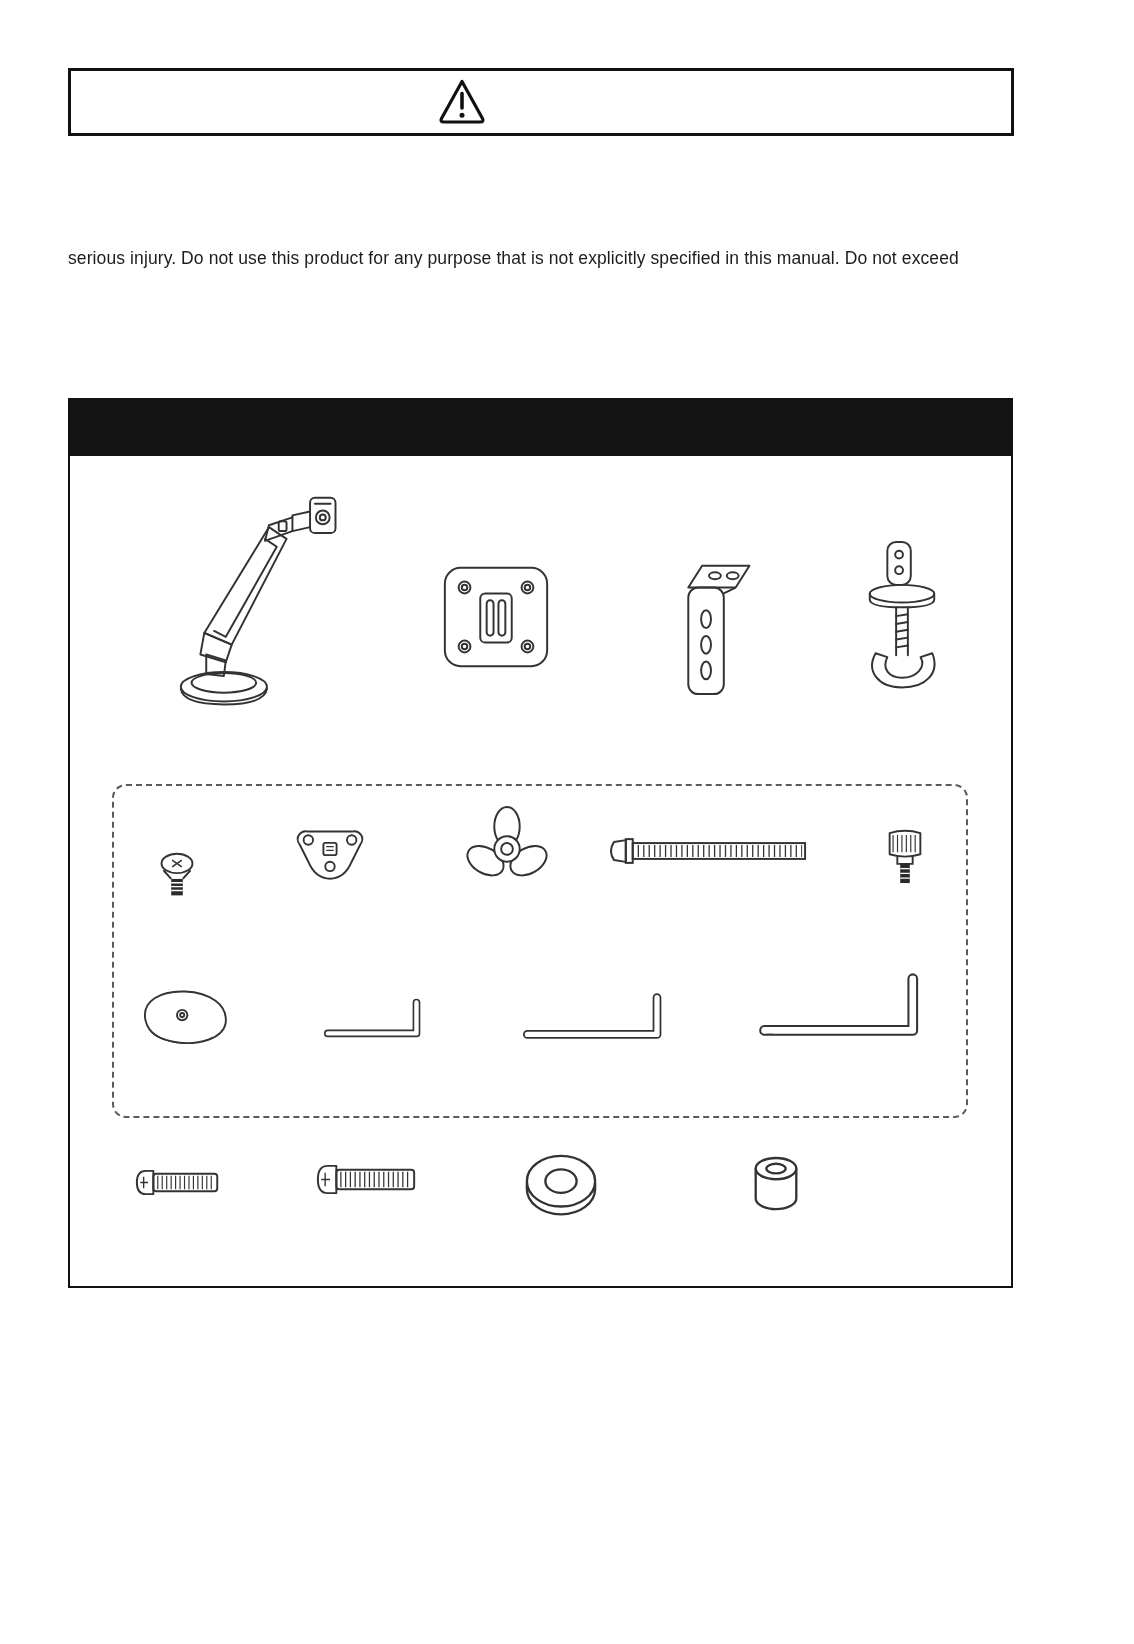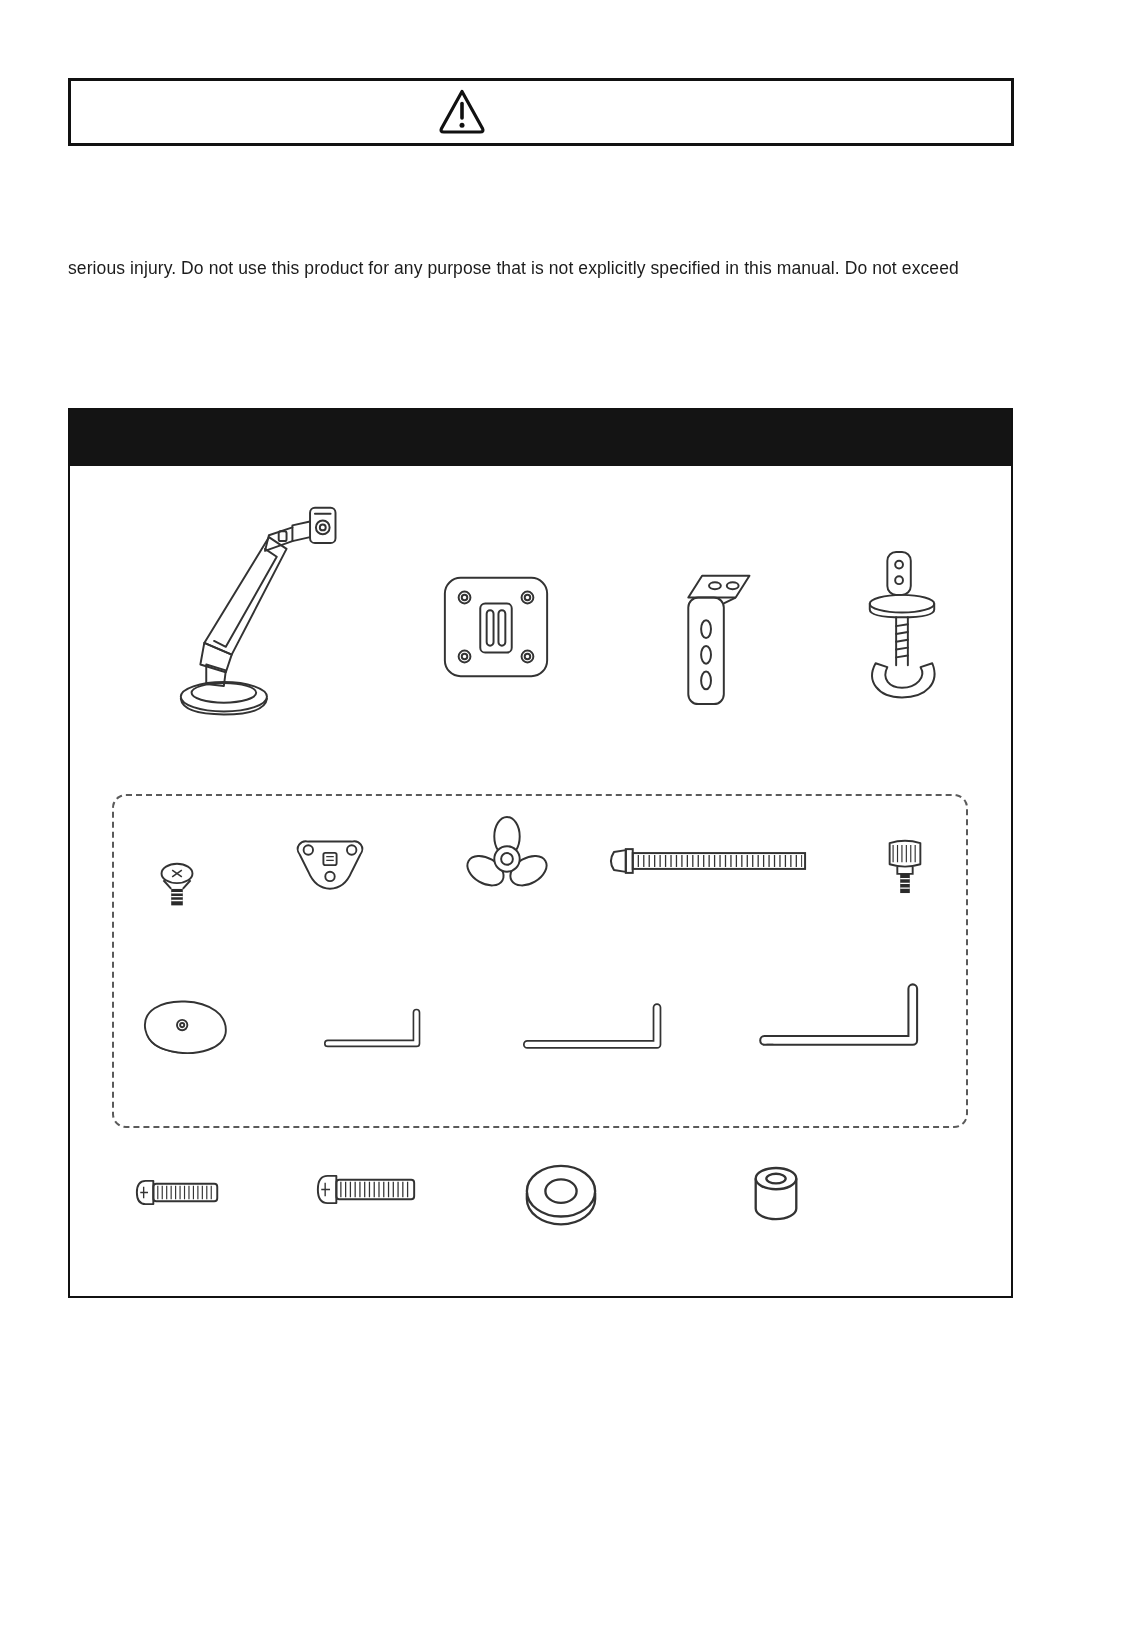--- a/index.html
+++ b/index.html
@@ -5,21 +5,21 @@
   html, body {
     margin: 0;
     padding: 0;
     background: #ffffff;
     font-family: "Liberation Sans", sans-serif;
   }
   .page {
     position: relative;
     width: 1134px;
     height: 1310px;
-    margin: 16px auto;
+    margin: 6px auto;
     background: #ffffff;
     overflow: hidden;
   }
   .abs { position: absolute; }
 
   .warning-box {
     left: 68px; top: 62px;
     width: 940px; height: 62px;
     border: 3.5px solid #111111;
     display: flex;

